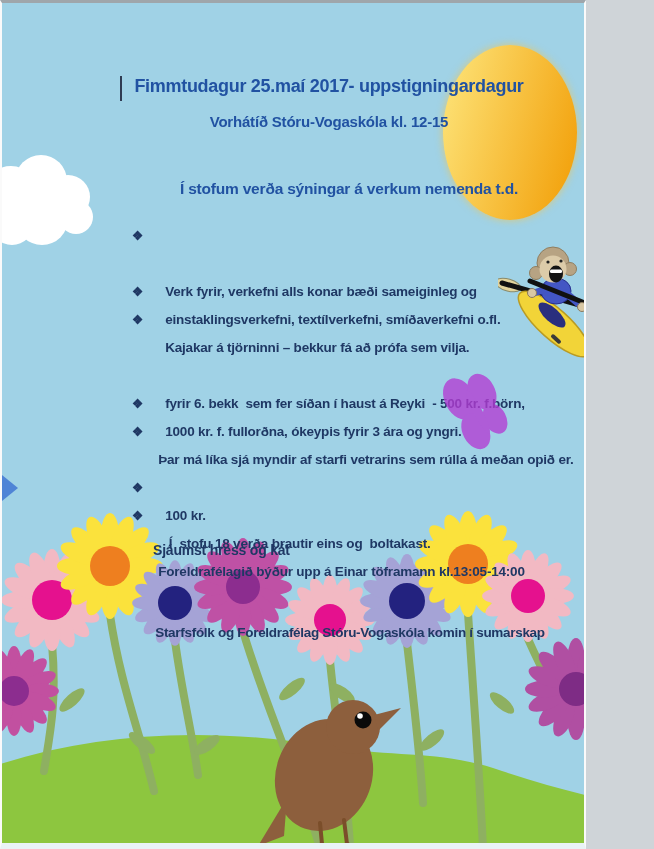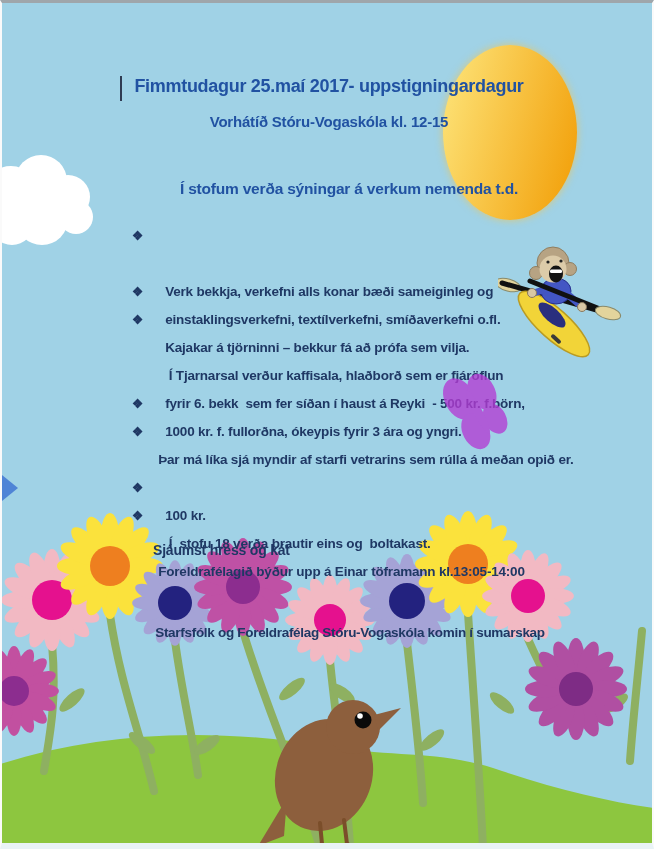--- a/index.html
+++ b/index.html
@@ -3,21 +3,21 @@
 <meta charset="utf-8">
 <style>
   :root{
     --sky:#A0D2E6; --heading-blue:#2152A2; --body-navy:#1F3864;
     --sun-yellow:#FCDD6E; --sun-orange:#F3A512; --hill-green:#8DC63F;
     --stem-green:#8EB061; --cloud-white:#FFFFFF; --butterfly-purple:#B43BD4;
     --bird-brown:#8D5F3D; --kayak-yellow:#F2D438; --shirt-blue:#4356C4;
   }
   html,body{margin:0;padding:0;background:#cfd4d8;}
   .page{
-    position:relative; width:654px; height:849px; box-sizing:border-box;
+    position:relative; width:586px; height:849px; box-sizing:border-box;
     background:var(--sky); overflow:hidden;
     border-top:3px solid #9FA6AB; border-bottom:6px solid #E9F3F6;
     border-left:2px solid #FAFAFA; border-right:2px solid #FAFAFA;
     font-family:"Liberation Sans", sans-serif; font-weight:bold;
   }
   .sun{position:absolute; left:441px; top:42px; width:134px; height:175px;
     border-radius:50%; background:linear-gradient(105deg, var(--sun-yellow) 12%, var(--sun-orange) 88%);
     box-shadow:0 0 7px 1px rgba(248,196,70,.55); z-index:0;}
   .cloud{position:absolute; left:-26px; top:146px; z-index:0;}
   .cloud circle{fill:var(--cloud-white);}
@@ -295,33 +295,32 @@
   </svg>
 
   <div class="textlayer">
     <div class="cursor"></div>
     <h1 class="h1">Fimmtudagur 25.maí 2017- uppstigningardagur</h1>
     <h2 class="h2">Vorhátíð Stóru-Vogaskóla kl. 12-15</h2>
     <h3 class="h3">Í stofum verða sýningar á verkum nemenda t.d.</h3>
     <div class="bullets">
         <div class="bline">
     <span class="bmark">❖</span>
-    <span class="btext">Verk bekkja, verkefni alls konar bæði sameiginleg og</span>
+    <span class="btext">Verk fyrir, verkefni alls konar bæði sameiginleg og</span>
   </div>
         <div class="bline">
     <span class="bmark"></span>
     <span class="btext">einstaklingsverkefni, textílverkefni, smíðaverkefni o.fl.</span>
   </div>
         <div class="bline">
     <span class="bmark">❖</span>
     <span class="btext">Kajakar á tjörninni – bekkur fá að prófa sem vilja.</span>
   </div>
         <div class="bline">
     <span class="bmark">❖</span>
-    <span class="btext"> Í Tjarnarsal verður kaffisala, hlaðborð sem er fjáröflun</span>
   </div>
         <div class="bline">
     <span class="bmark"></span>
     <span class="btext">fyrir 6. bekk  sem fer síðan í haust á Reyki  - 500 kr. f.börn,</span>
   </div>
         <div class="bline">
     <span class="bmark"></span>
     <span class="btext">1000 kr. f. fullorðna, ókeypis fyrir 3 ára og yngri.</span>
   </div>
         <div class="bline tight">

